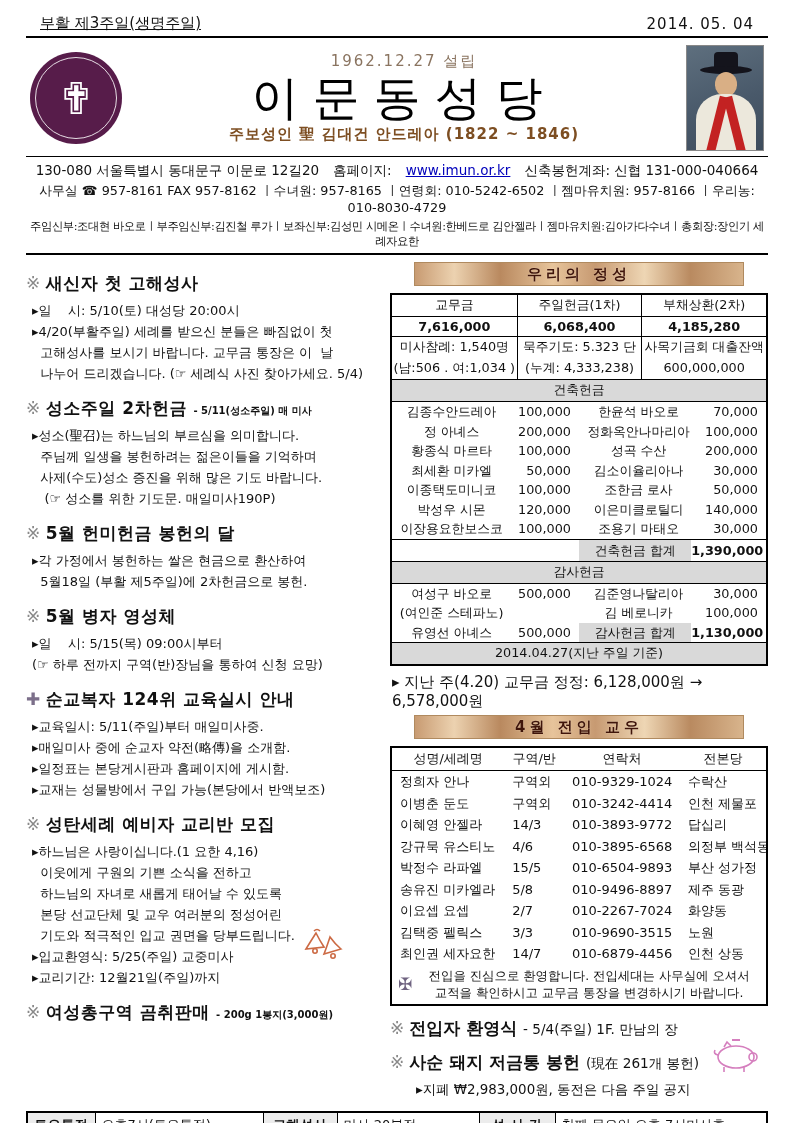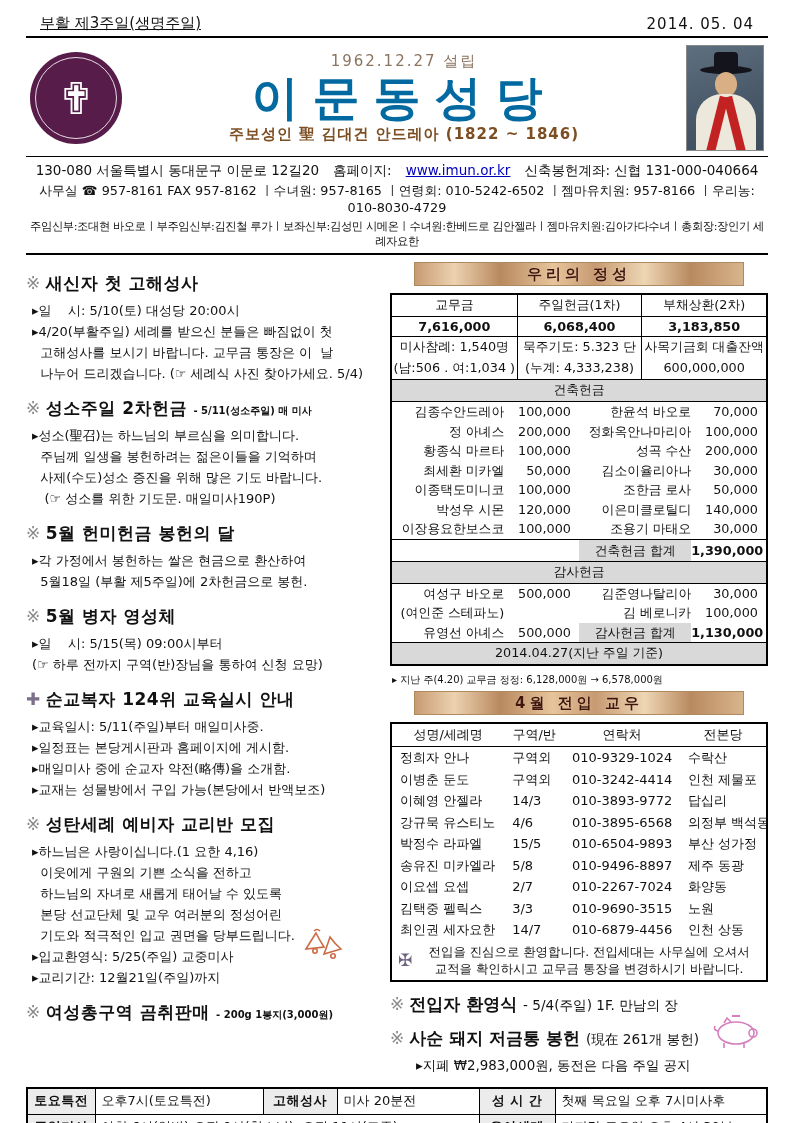--- a/index.html
+++ b/index.html
@@ -14,21 +14,21 @@
   .topdate { letter-spacing:1px; }
 
   
   .masthead { display:flex; align-items:center; padding:7px 4px 5px 4px; }
   .seal { width:92px; height:92px; border-radius:50%; background:#571c4a; position:relative; flex:none; }
   .seal .ring { position:absolute; inset:5px; border:1.5px solid #fff; border-radius:50%; opacity:.85; }
   .seal .glyph { position:absolute; inset:0; display:flex; align-items:center; justify-content:center;
                  color:#fff; font-size:44px; }
   .mast-center { flex:1; text-align:center; }
   .estab { font-size:15px; font-weight:normal; color:#8a7460; letter-spacing:2px; }
-  .church-name { font-size:47px; font-weight:bold; letter-spacing:14px; line-height:1.15; color:#0369a1; }
+  .church-name { font-size:47px; font-weight:normal; letter-spacing:14px; line-height:1.15; color:#000000; }
   .patron { font-size:15px; font-weight:bold; color:#7d4e22; letter-spacing:1px; }
   .portrait { width:78px; height:106px; flex:none; position:relative; overflow:hidden;
               background:linear-gradient(160deg,#5e6f7e 0%,#49596a 55%,#3e4c5c 100%); border:1px solid #888; }
   .portrait .hat-top { position:absolute; left:27px; top:6px; width:24px; height:16px; background:#14141c; border-radius:4px 4px 0 0; }
   .portrait .hat-brim { position:absolute; left:13px; top:20px; width:52px; height:8px; background:#14141c; border-radius:50%; }
   .portrait .face { position:absolute; left:28px; top:26px; width:22px; height:24px; background:#d9af85; border-radius:50% 50% 45% 45%; }
   .portrait .robe { position:absolute; left:9px; top:48px; width:60px; height:58px; background:#ece8dc; border-radius:26px 26px 0 0; }
   .portrait .stole-l { position:absolute; left:26px; top:50px; width:9px; height:56px; background:#c32222; transform:rotate(14deg); }
   .portrait .stole-r { position:absolute; left:43px; top:50px; width:9px; height:56px; background:#c32222; transform:rotate(-14deg); }
 
@@ -61,26 +61,26 @@
   
   .gtable { border:2px solid #000; font-size:12.8px; }
   .g3 { display:grid; grid-template-columns:1fr 1fr 1fr; text-align:center; }
   .g3 > div { padding:2px 0; border-left:1px solid #000; }
   .g3 > div:first-child { border-left:none; }
   .g3.lined { border-bottom:1px solid #000; }
   .g3.amt > div { font-weight:bold; }
   .strip { background:#d9d9d9; text-align:center; border-top:1px solid #000; border-bottom:1px solid #000; padding:2px 0; }
   .strip.nobot { border-bottom:none; }
   .g4 { display:grid; grid-template-columns:30% 20% 30% 20%; line-height:19.5px; }
-  .g4 .name { text-align:right; padding-left:7px; overflow:hidden; white-space:nowrap; }
+  .g4 .name { text-align:center; padding-left:7px; overflow:hidden; white-space:nowrap; }
   .g4 .amt { text-align:right; padding-right:8px; }
   .g4.total { border-top:1px solid #000; line-height:21px; }
   .cell-gray { background:#d9d9d9; text-align:center !important; padding-left:0 !important; }
   .bold { font-weight:bold; }
-  .correction { font-size:10px; margin:7px 0 4px 2px; }
+  .correction { font-size:15px; margin:7px 0 4px 2px; }
 
   
   .ttable { border:2px solid #000; font-size:13px; margin-top:2px; }
   .t-hdr { display:grid; grid-template-columns:30% 16% 31% 23%; text-align:center; border-bottom:1px solid #000; padding:2px 0; }
   .t-row { display:grid; grid-template-columns:30% 16% 31% 23%; line-height:21.5px; }
   .t-row > span { padding-left:8px; overflow:hidden; white-space:nowrap; }
   .t-note { display:flex; align-items:center; gap:6px; padding:2px 6px 3px; }
   .t-note .cross-ic { color:#6f6380; font-size:17px; flex:none; }
   .t-note .ntext { font-size:12.4px; text-align:center; flex:1; line-height:17px; }
 
@@ -165,22 +165,22 @@
 
       <div class="section">
         <div class="sec-title"><span class="marker">※</span><span>5월 병자 영성체</span></div>
         <div class="body-line">▸일    시: 5/15(목) 09:00시부터</div>
         <div class="body-line">(☞ 하루 전까지 구역(반)장님을 통하여 신청 요망)</div>
       </div>
 
       <div class="section">
         <div class="sec-title"><span class="marker cross">✚</span><span>순교복자 124위 교육실시 안내</span></div>
         <div class="body-line">▸교육일시: 5/11(주일)부터 매일미사중.</div>
+        <div class="body-line">▸매일미사 중에 순교자 약전(略傳)을 소개함.</div>
         <div class="body-line">▸일정표는 본당게시판과 홈페이지에 게시함.</div>
-        <div class="body-line">▸매일미사 중에 순교자 약전(略傳)을 소개함.</div>
         <div class="body-line">▸교재는 성물방에서 구입 가능(본당에서 반액보조)</div>
       </div>
 
       <div class="section">
         <div class="sec-title"><span class="marker">※</span><span>성탄세례 예비자 교리반 모집</span></div>
         <div class="body-line">▸하느님은 사랑이십니다.(1 요한 4,16)</div>
         <div class="body-line">  이웃에게 구원의 기쁜 소식을 전하고</div>
         <div class="body-line">  하느님의 자녀로 새롭게 태어날 수 있도록</div>
         <div class="body-line">  본당 선교단체 및 교우 여러분의 정성어린</div>
         <div class="body-line">  기도와 적극적인 입교 권면을 당부드립니다.</div>
@@ -211,21 +211,21 @@
 
       <div class="gtable">
         <div class="g3 lined">
           <div>교무금</div>
           <div>주일헌금(1차)</div>
           <div>부채상환(2차)</div>
         </div>
         <div class="g3 lined amt">
           <div>7,616,000</div>
           <div>6,068,400</div>
-          <div>3,183,850</div>
+          <div>4,185,280</div>
         </div>
         <div class="g3">
           <div>미사참례: 1,540명</div>
           <div>묵주기도: 5.323 단</div>
           <div>사목기금회 대출잔액</div>
         </div>
         <div class="g3">
           <div>(남:506 . 여:1,034 )</div>
           <div>(누계: 4,333,238)</div>
           <div>600,000,000</div>

